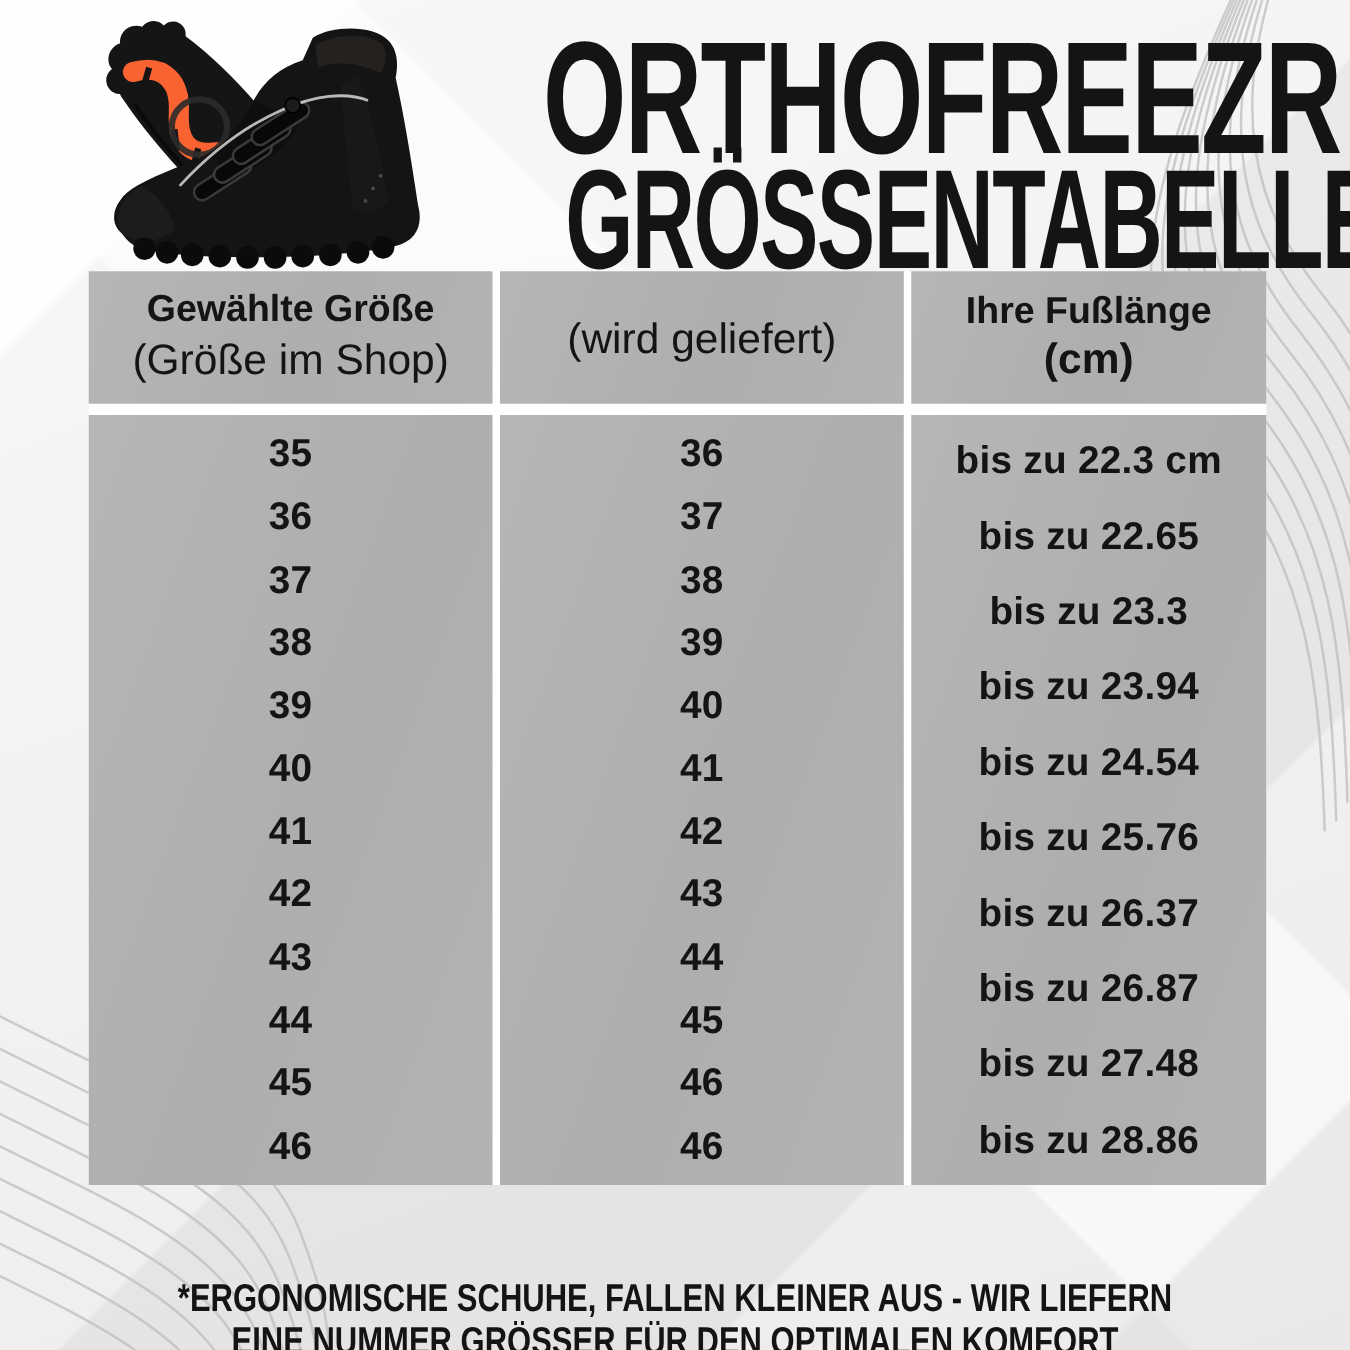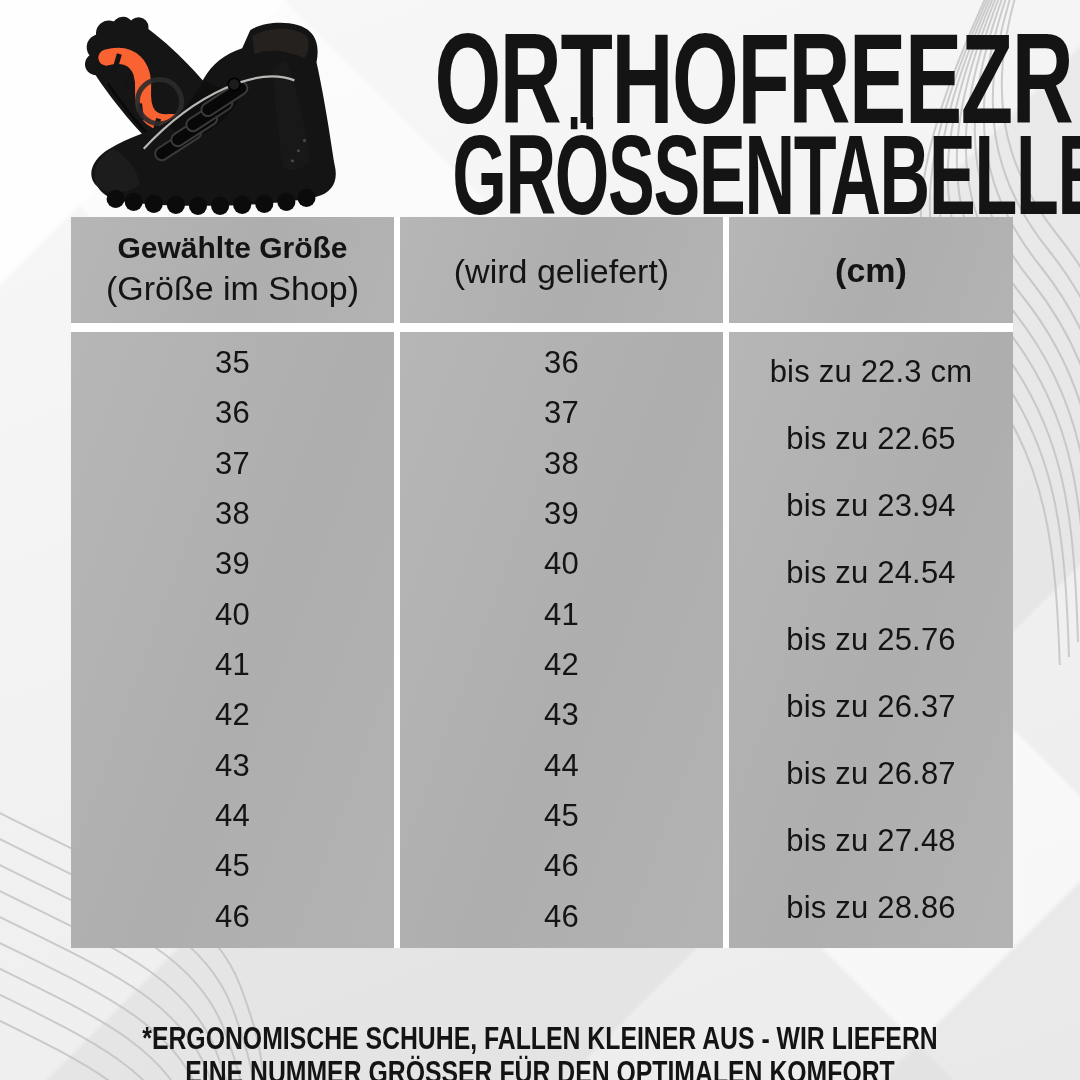--- a/index.html
+++ b/index.html
@@ -32,21 +32,21 @@
     display:grid;grid-template-columns:323px 323px 284px;column-gap:6px;row-gap:9px;
     grid-template-rows:106px 616px;background:#ffffff;
   }
   .th,.tbody{background:linear-gradient(110deg,#b6b6b6,#aeaeae 55%,#b3b3b3);}
   .th{display:flex;flex-direction:column;align-items:center;justify-content:center;text-align:center;padding:2px 14px;box-sizing:border-box;}
   .th .h-title{font-weight:700;font-size:30px;line-height:1.12;}
   .th.mid .h-title{font-size:26px;max-width:270px;}
   .th .h-sub{font-weight:400;font-size:34px;line-height:1.25;margin-top:2px;}
   .th.last .h-sub{font-weight:700;margin-top:0;}
   .tbody{display:flex;flex-direction:column;justify-content:space-around;padding:6px 0;box-sizing:border-box;}
-  .cell{flex:1;display:flex;align-items:center;justify-content:center;font-size:31px;font-weight:400;letter-spacing:.2px;}
+  .cell{flex:1;display:flex;align-items:center;justify-content:center;font-size:31px;font-weight:700;letter-spacing:.2px;}
 
   .footnote{position:absolute;left:0;top:978px;width:1080px;text-align:center;font-weight:700;margin-top:44px;}
   .fn-line{display:block;white-space:nowrap;font-size:31px;line-height:34px;transform:scaleX(.8);transform-origin:50% 50%;letter-spacing:0;}
 </style>
 </head>
 <body>
 
 <div class="canvas">
 
   <svg class="waves waves-tr" width="230" height="665" viewBox="0 0 230 665">
@@ -138,20 +138,21 @@
 
   <div class="size-table">
     <div class="th">
       <span class="h-title">Gewählte Größe</span>
       <span class="h-sub">(Größe im Shop)</span>
     </div>
     <div class="th mid">
       <span class="h-sub">(wird geliefert)</span>
     </div>
     <div class="th last">
+      <span class="h-title">Ihre Fußlänge</span>
       <span class="h-sub">(cm)</span>
     </div>
     <div class="tbody" id="col-selected-body">
         <div class="cell">35</div>
         <div class="cell">36</div>
         <div class="cell">37</div>
         <div class="cell">38</div>
         <div class="cell">39</div>
         <div class="cell">40</div>
         <div class="cell">41</div>
@@ -171,20 +172,21 @@
         <div class="cell">42</div>
         <div class="cell">43</div>
         <div class="cell">44</div>
         <div class="cell">45</div>
         <div class="cell">46</div>
         <div class="cell">46</div>
       </div>
     <div class="tbody" id="col-footlength-body">
         <div class="cell">bis zu 22.3 cm</div>
         <div class="cell">bis zu 22.65</div>
+        <div class="cell">bis zu 23.3</div>
         <div class="cell">bis zu 23.94</div>
         <div class="cell">bis zu 24.54</div>
         <div class="cell">bis zu 25.76</div>
         <div class="cell">bis zu 26.37</div>
         <div class="cell">bis zu 26.87</div>
         <div class="cell">bis zu 27.48</div>
         <div class="cell">bis zu 28.86</div>
       </div>
   </div>
 

